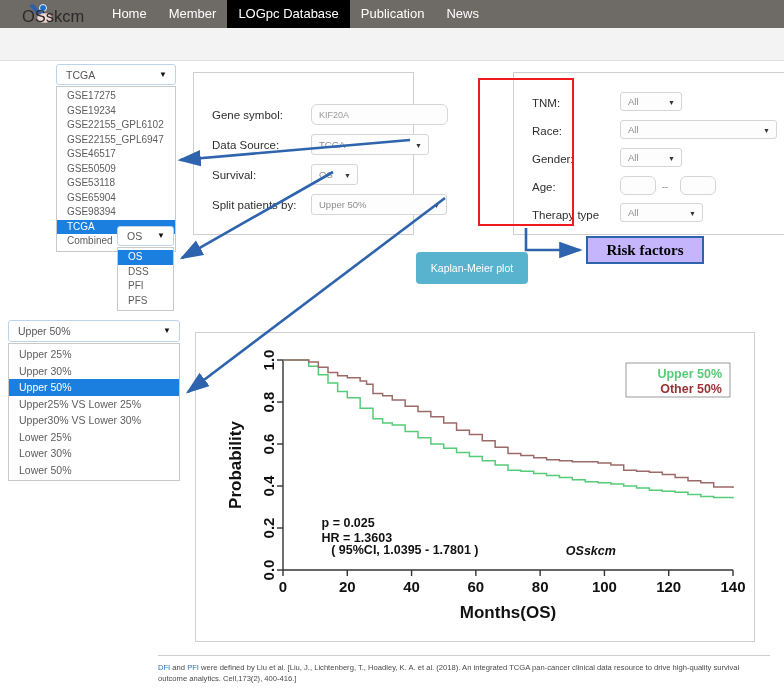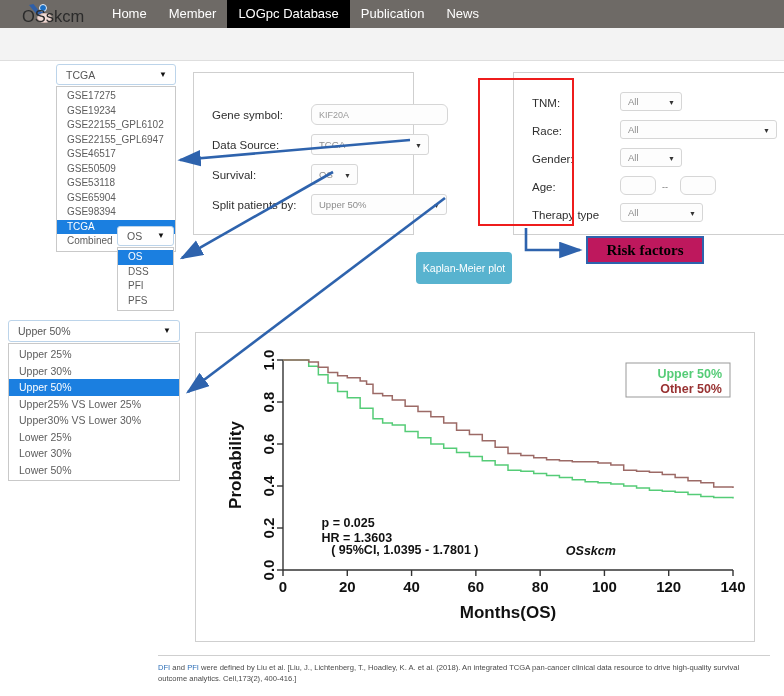--- a/index.html
+++ b/index.html
@@ -91,27 +91,27 @@
   
   .panel { position:absolute; background:#ffffff; border:1px solid #cfcfcf; }
   .flabel { position:absolute; font-size:11.5px; color:#2f2f2f; white-space:nowrap; }
 
   #redbox {
     position:absolute; left:478px; top:78px; width:96px; height:148px;
     border:2.5px solid #ee1c1c; pointer-events:none;
   }
 
   #km-btn {
-    position:absolute; left:416px; top:252px; width:96px; height:32px;
+    position:absolute; left:416px; top:252px; width:112px; height:32px;
     background:#58b3cf; border-radius:4px; color:#ffffff; font-size:10.5px;
     display:flex; align-items:center; justify-content:center;
   }
   #risk-anno {
     position:absolute; left:586px; top:236px; width:118px; height:28px;
-    background:#be185d; border:2.5px solid #2e63ad;
+    background:#c4b5fd; border:2.5px solid #2e63ad;
     display:flex; align-items:center; justify-content:center;
     font-family:"Liberation Serif", serif; font-weight:bold; font-size:15px; color:#000;
   }
 
   #plotpanel {
     position:absolute; left:195px; top:332px; width:560px; height:310px;
     background:#ffffff; border:1px solid #cfcfcf;
   }
 
   svg.anno { position:absolute; left:0; top:0; width:784px; height:696px;

